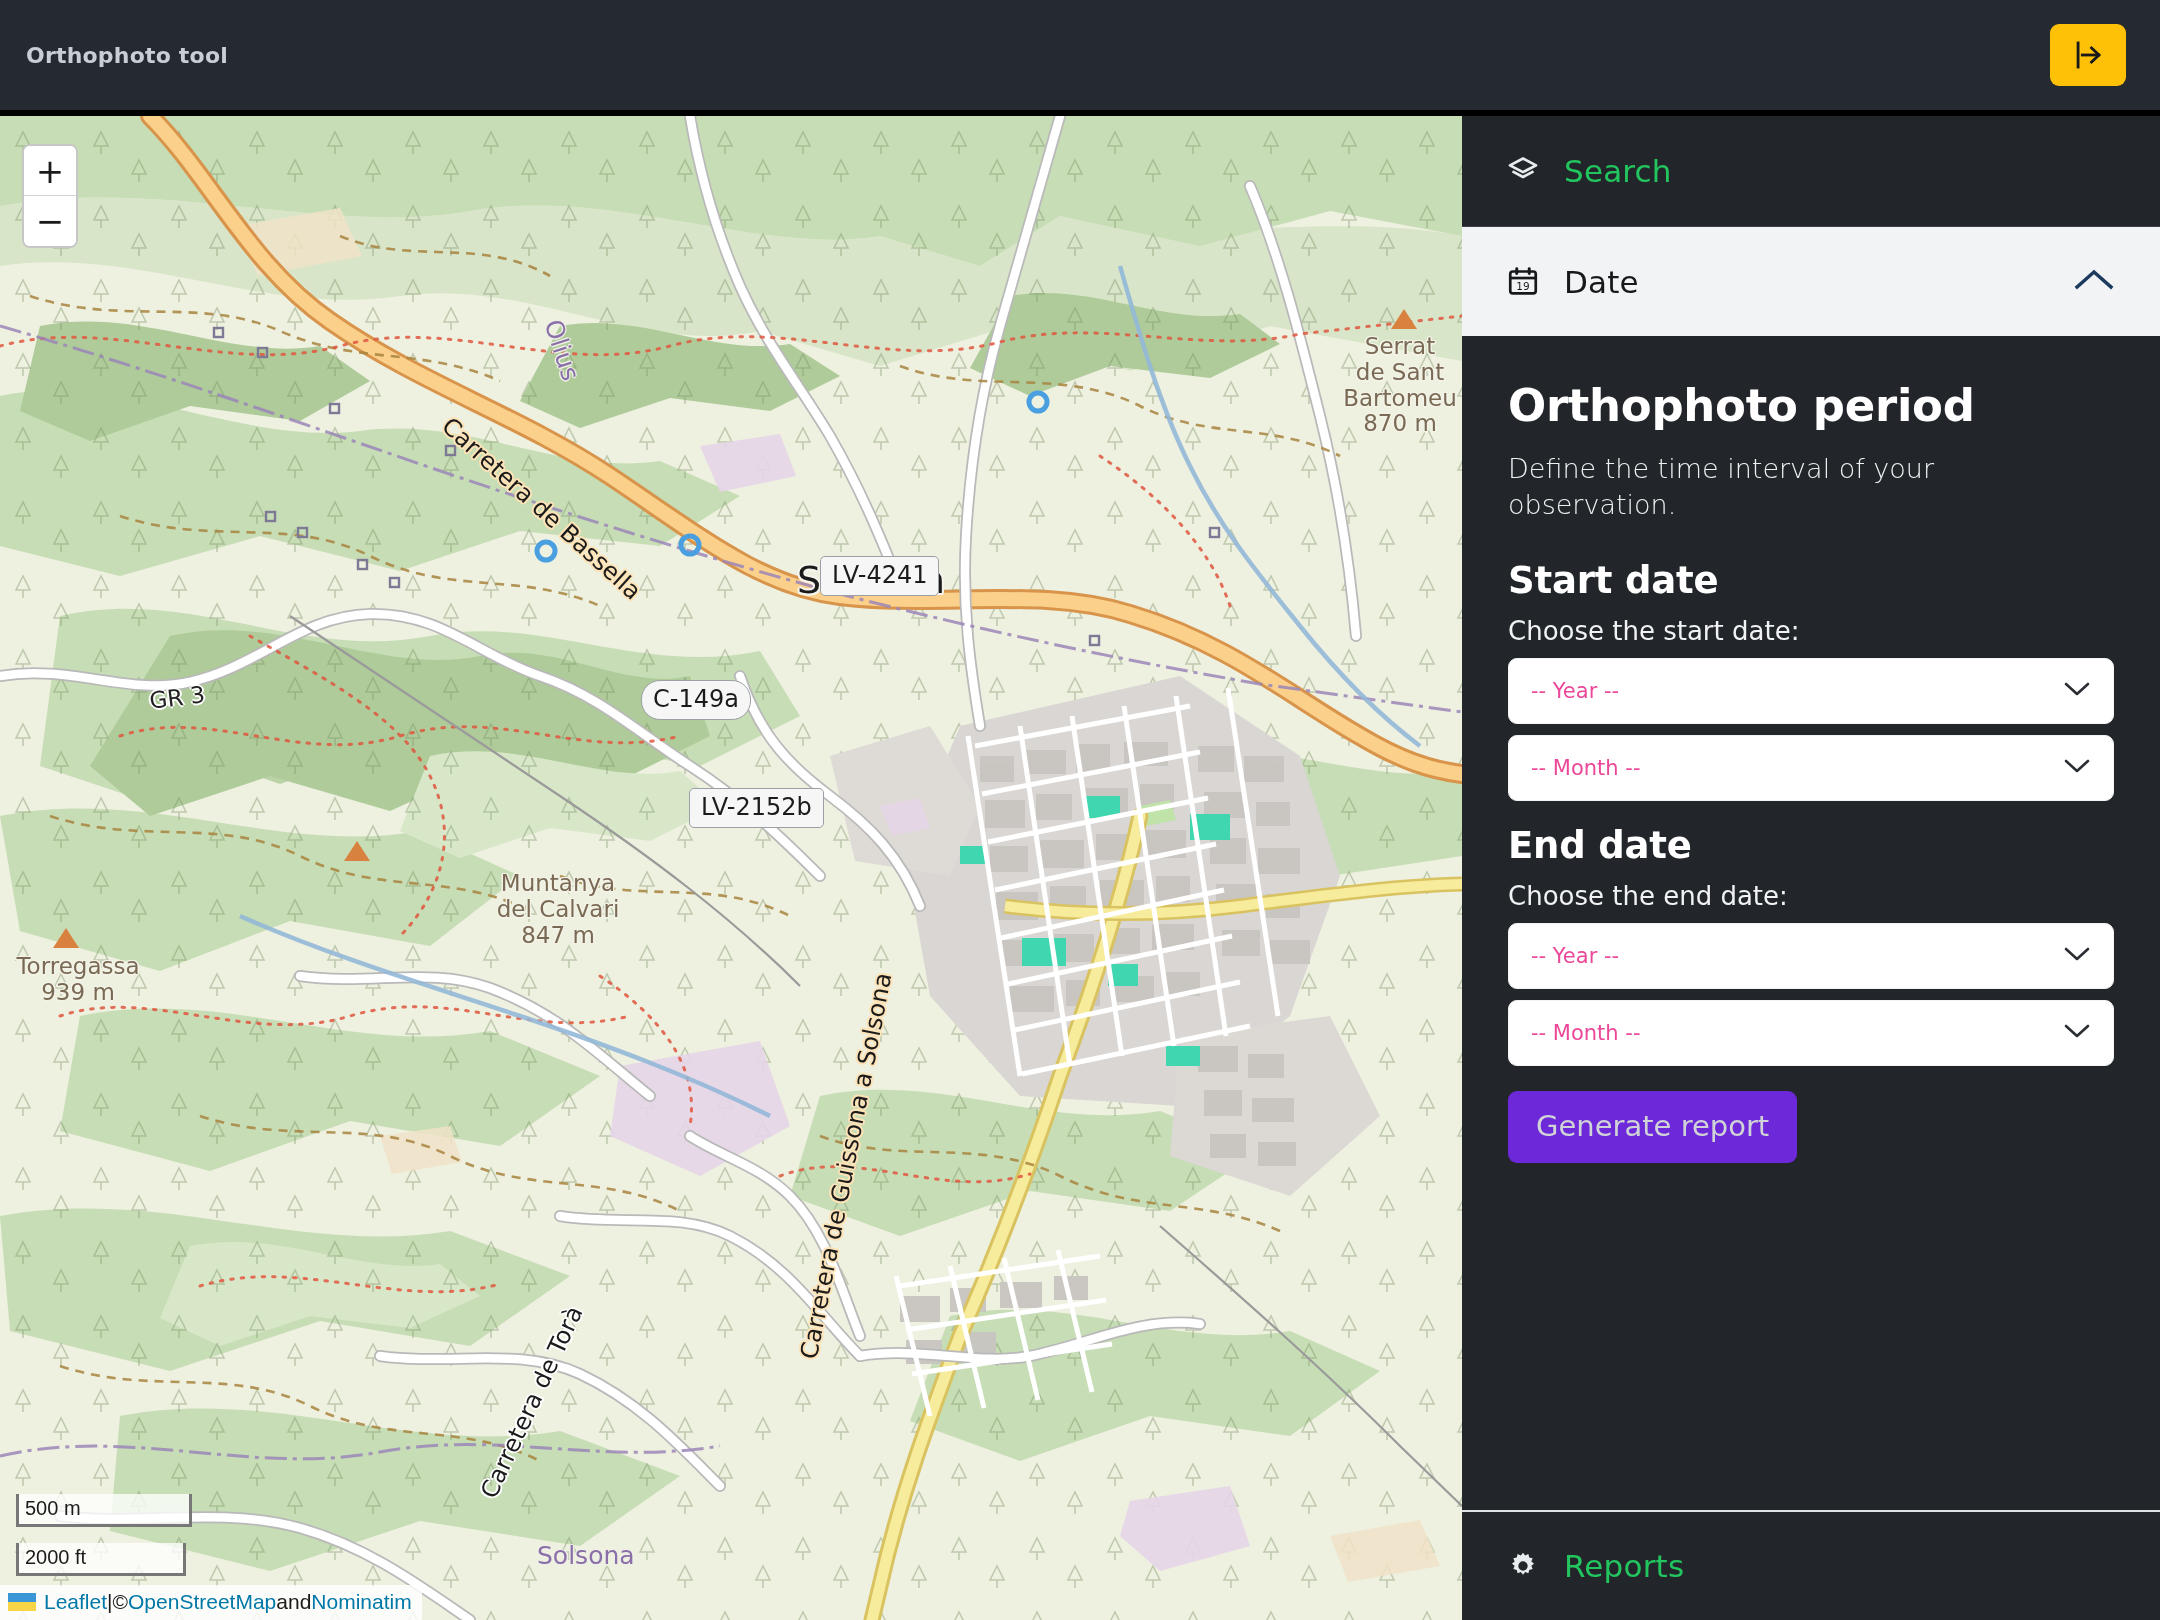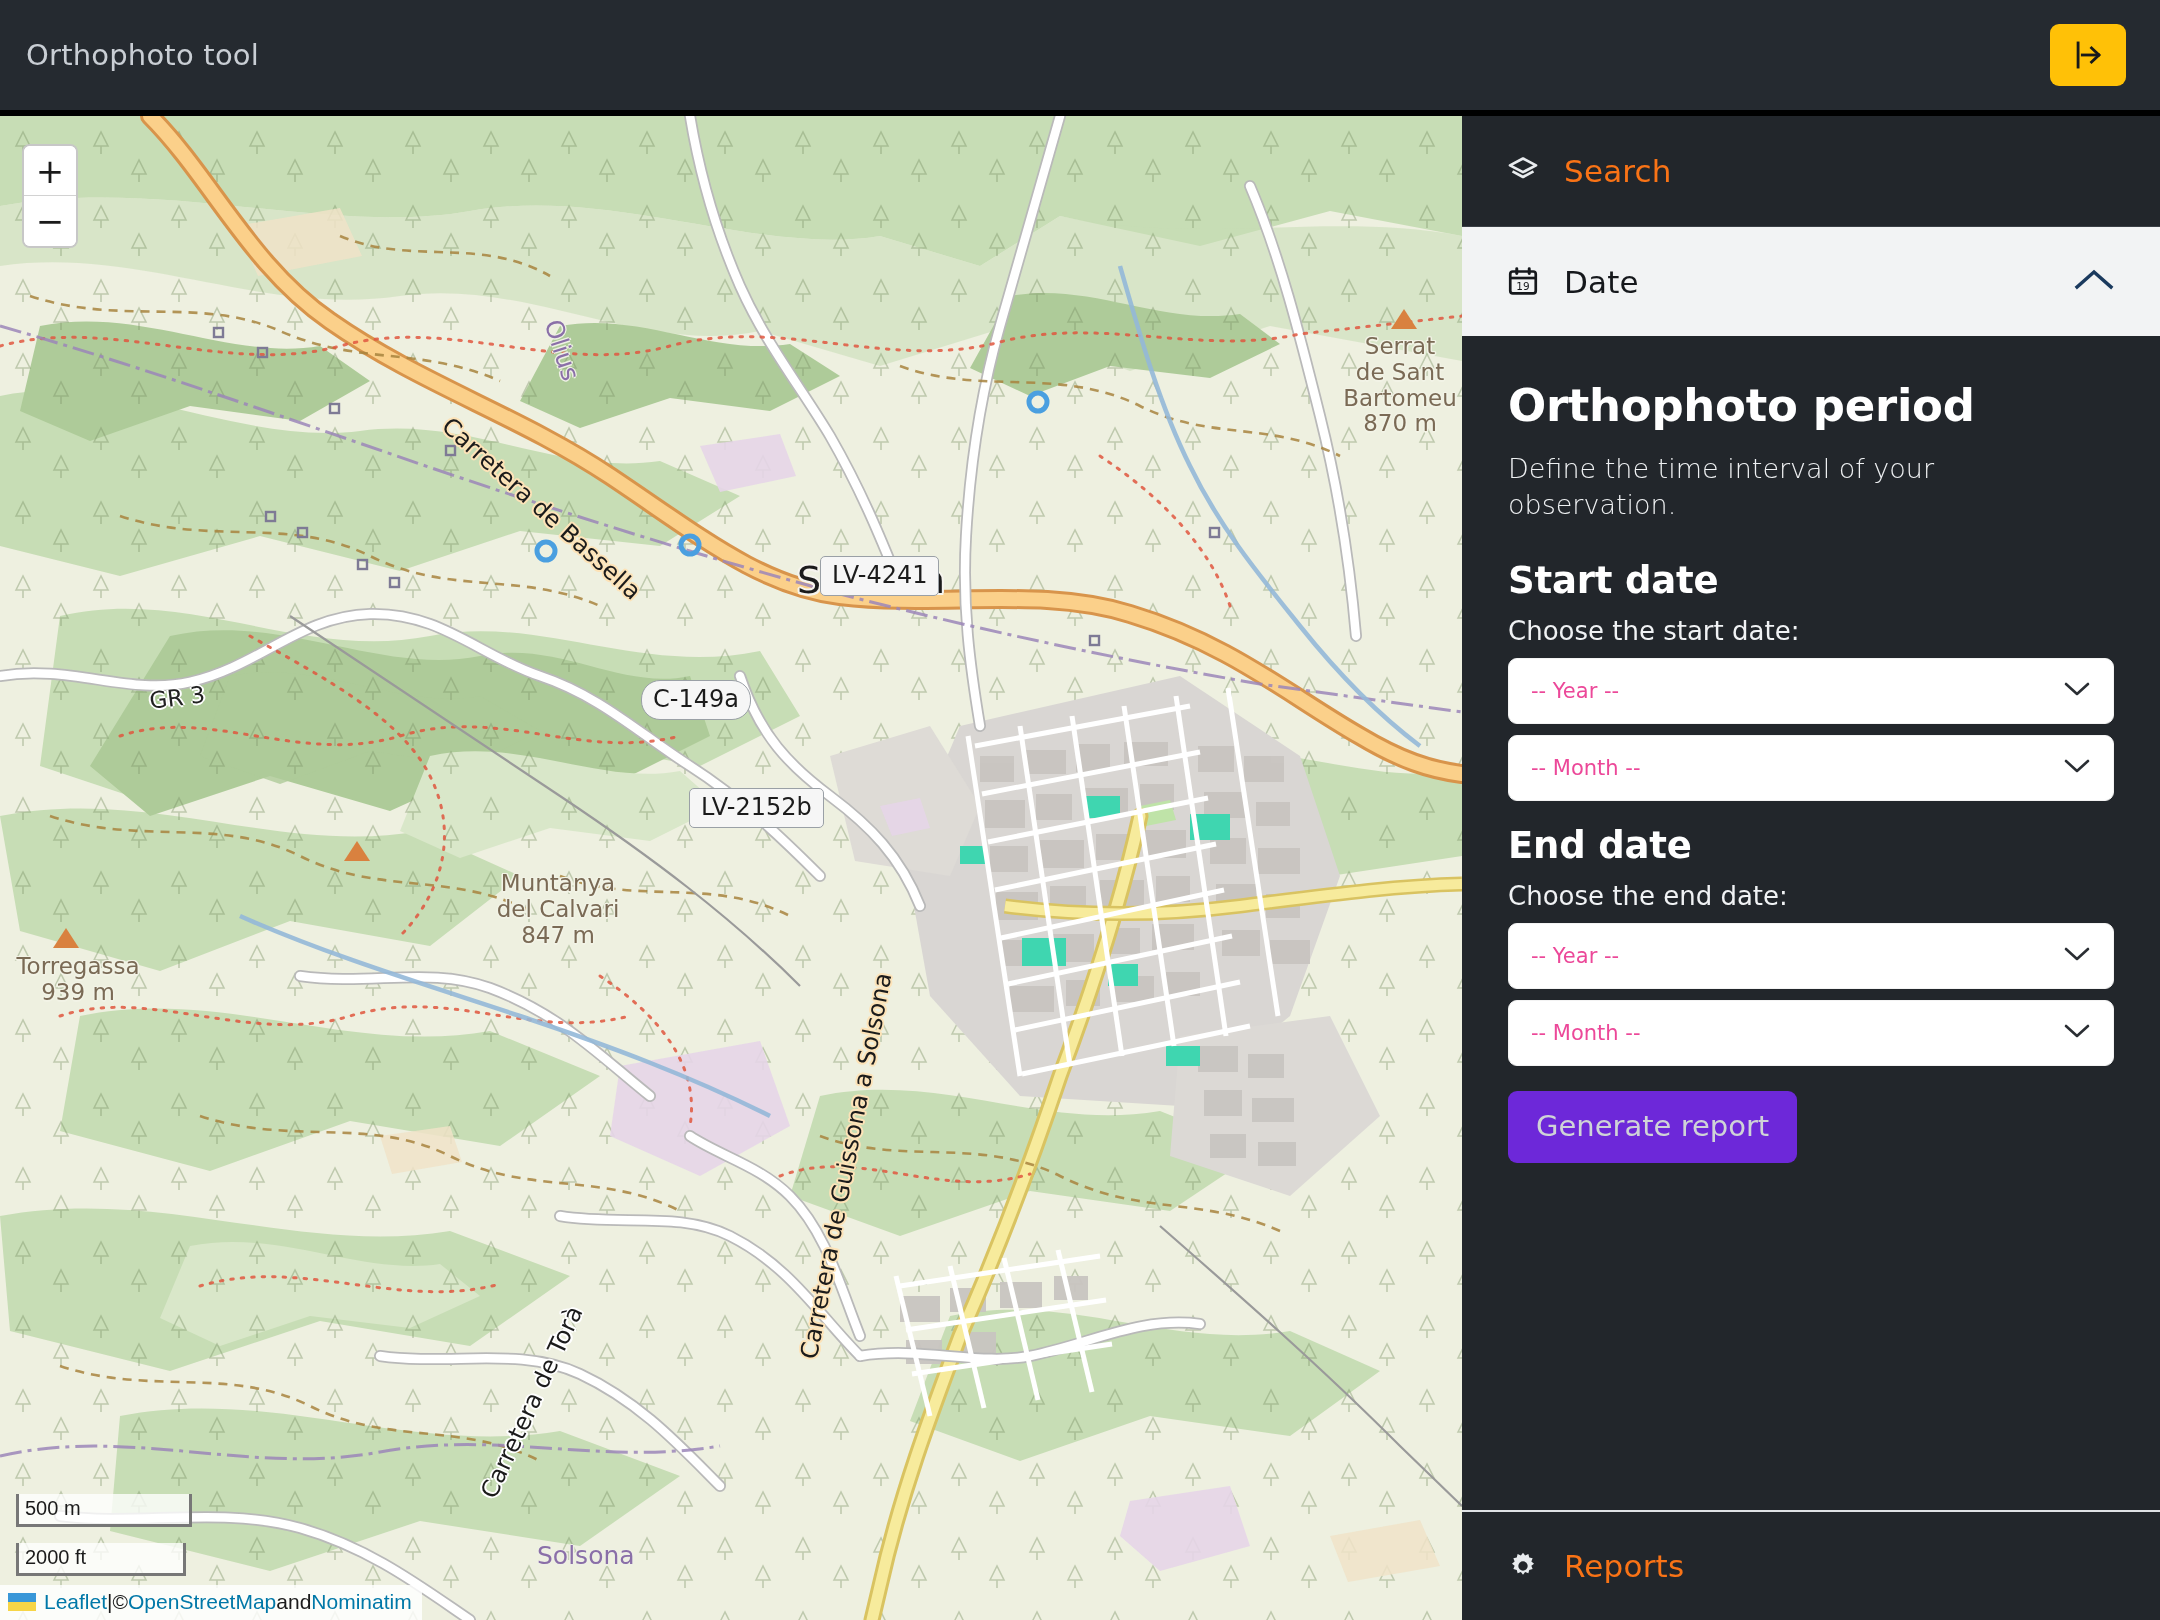--- a/index.html
+++ b/index.html
@@ -13,21 +13,21 @@
   #app { position: relative; width: 2160px; height: 1620px; }
 
   
   #topbar {
     position: absolute; left: 0; top: 0; width: 2160px; height: 110px;
     background: #252a30;
     display: flex; align-items: center; justify-content: space-between;
     padding: 0 44px 0 26px;
   }
   #app-title {
-    color: #c9ced4; font-size: 29px; font-weight: 400; letter-spacing: .2px;
+    color: #c9ced4; font-size: 22px; font-weight: 700; letter-spacing: .2px;
     font-family: "DejaVu Sans", "Liberation Sans", sans-serif;
   }
   #signin-btn {
     width: 76px; height: 62px; border-radius: 9px; background: #ffc107;
     border: none; display: flex; align-items: center; justify-content: center;
     cursor: pointer; margin-right: -10px;
   }
   #topbar-rule {
     position: absolute; left:0; top: 110px; width: 2160px; height: 6px; background:#000;
   }
@@ -87,21 +87,21 @@
     position: absolute; left: 1462px; top: 116px;
     width: 698px; height: 1504px;
     background: #22262b;
     display: flex; flex-direction: column;
   }
   .panel-head {
     display: flex; align-items: center; gap: 24px;
     padding: 0 44px; height: 110px; cursor: pointer;
     flex: none;
   }
-  .panel-head.dark { background: #22262b; color: #f97316; }
+  .panel-head.dark { background: #22262b; color: #22c55e; }
   .panel-head.light { background: #f2f3f4; color: #16181c; }
   .panel-head .ph-label { font-size: 31px; font-weight: 400; letter-spacing: .2px; }
   .panel-head .chev { margin-left: auto; }
 
   #date-head { border-top: 1px solid #3a3f45; }
   #reports-head { border-top: 2px solid #dfe2e5; margin-top: auto; }
 
   #date-body {
     background: #22262b; color: #fff;
     padding: 46px 46px 0 46px; flex: 1 1 auto; overflow: hidden;

